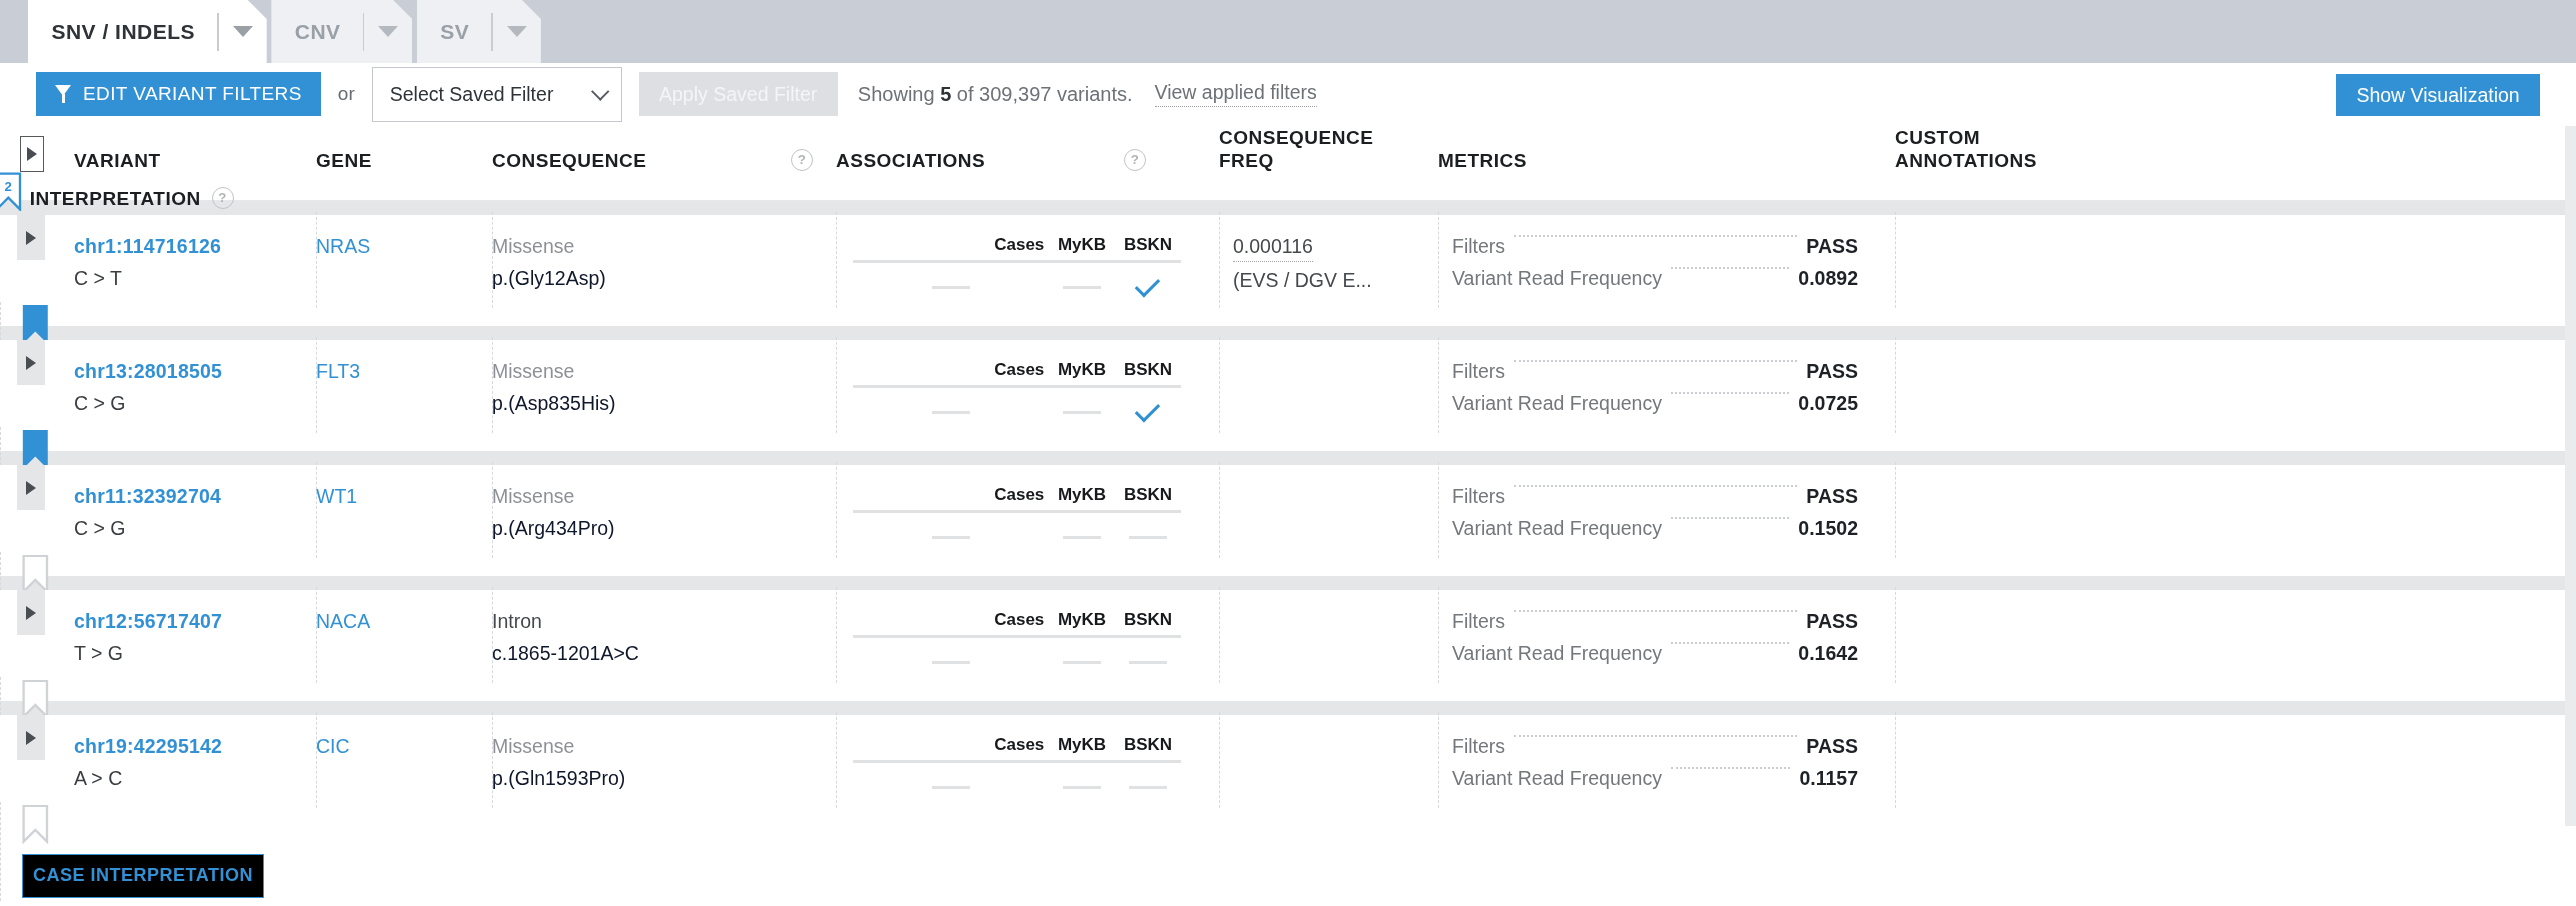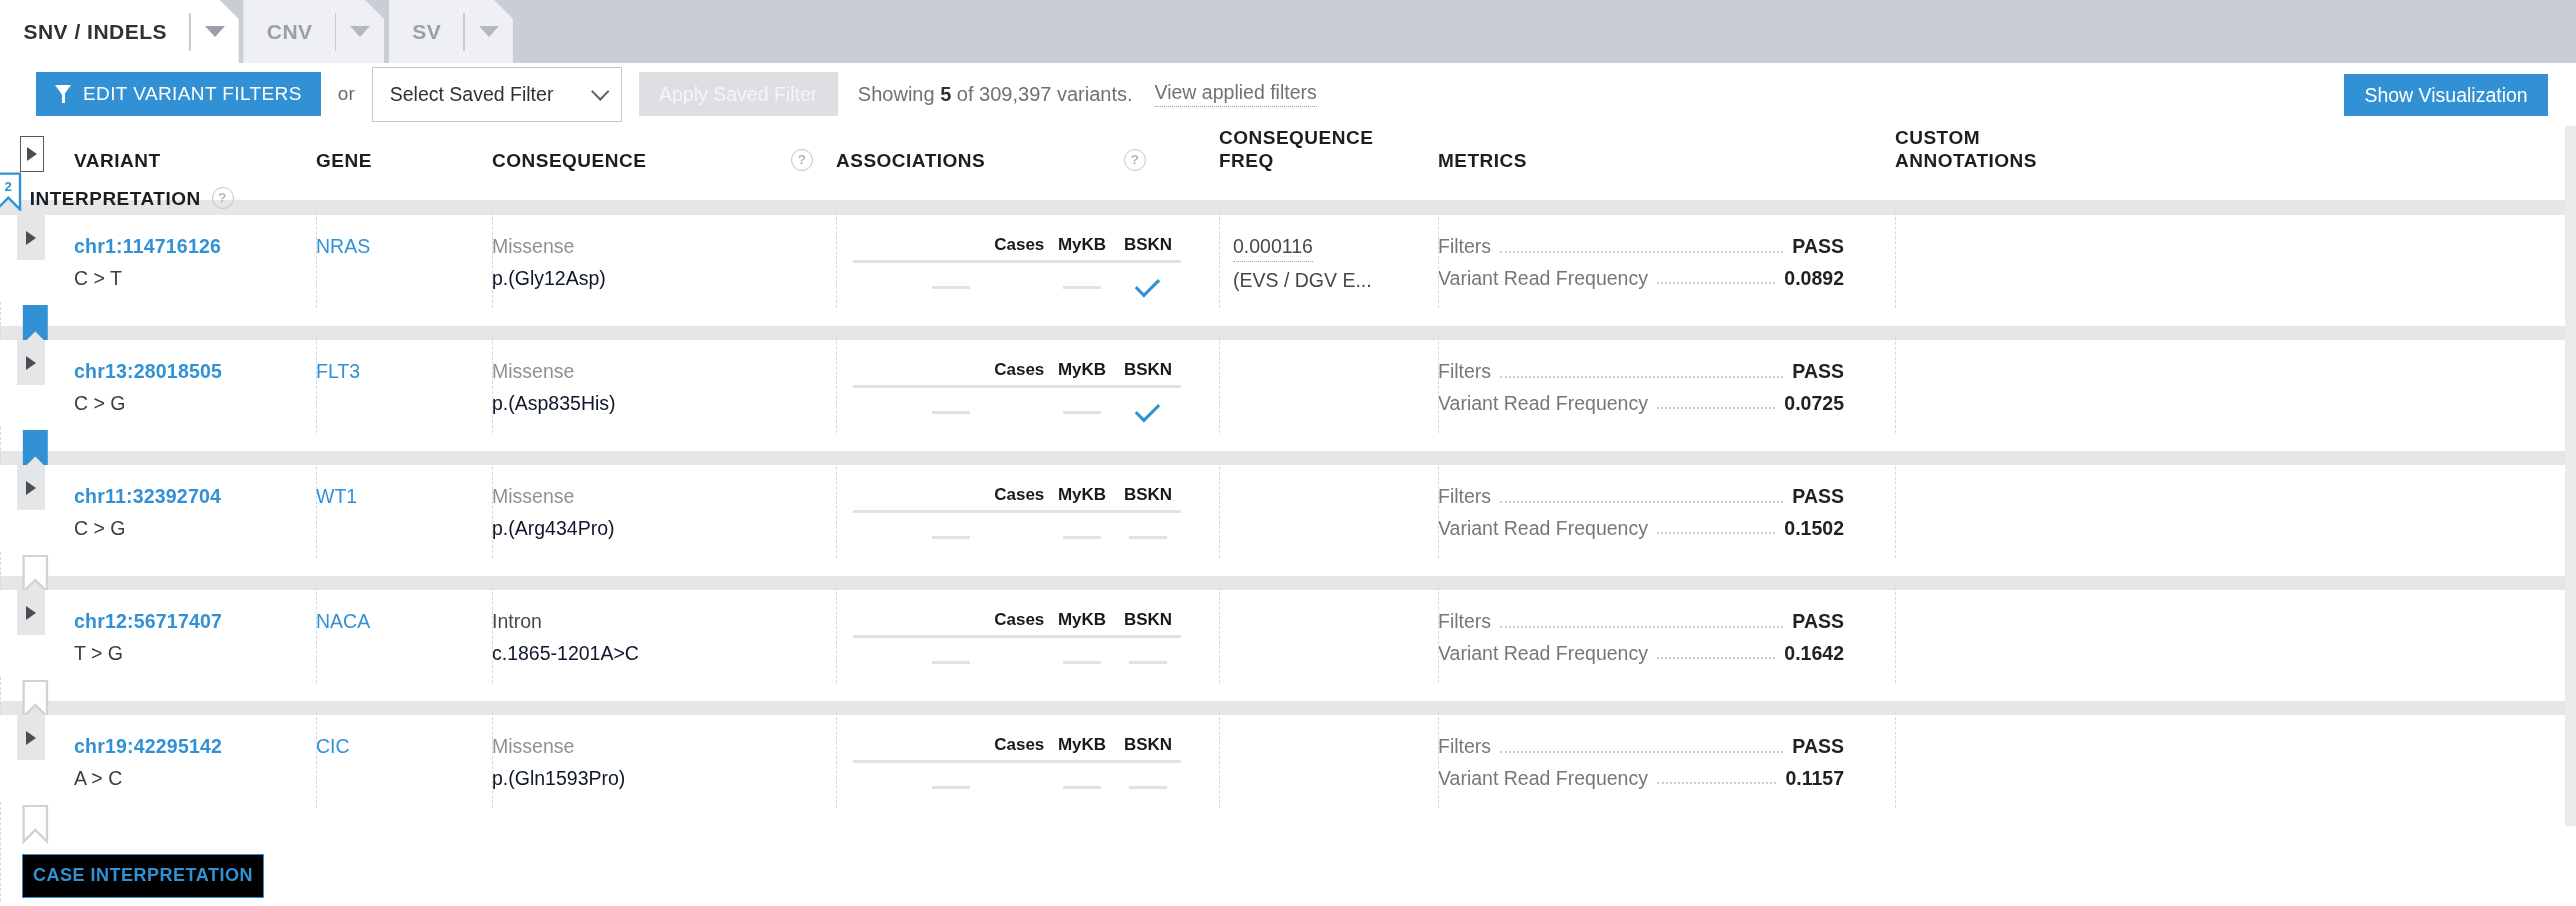--- a/index.html
+++ b/index.html
@@ -10,20 +10,21 @@
     overflow: hidden;
   }
 
   
   .tabbar {
     position: relative;
     height: 63px;
     background: #c9ced6;
     display: flex;
     align-items: flex-end;
+    padding-left: 28px;
   }
   .tab {
     position: relative;
     height: 63px;
     display: flex;
     align-items: center;
     background: #eef0f3;
     margin-right: 4.7px;
     padding: 0 0 0 23.4px;
     clip-path: polygon(0 0, calc(100% - 19px) 0, 100% 19px, 100% 100%, 0 100%);
@@ -146,21 +147,21 @@
     margin-left: 22px;
     font-size: 19.5px;
     color: #6d7277;
     border-bottom: 1.6px dotted #9a9ea3;
     padding-bottom: 2.3px;
     cursor: pointer;
     white-space: nowrap;
   }
   .btn-show-viz {
     position: absolute;
-    right: 28px;
+    right: 36px;
     top: 11px;
     background: #3291d4;
     color: #ffffff;
     border: none;
     height: 42px;
     padding: 0 20.3px;
     font-size: 19.5px;
     font-family: "Liberation Sans", sans-serif;
     cursor: pointer;
   }
@@ -344,22 +345,23 @@
     cursor: pointer;
   }
   .popfreq-src {
     font-size: 19.5px;
     color: #45494d;
     margin-top: 7px;
   }
 
   .metric-line {
     display: flex;
-    align-items: flex-end;
+    align-items: flex-start;
     width: 406px;
+    margin-left: 14px;
     font-size: 19.5px;
   }
   .metric-line + .metric-line { margin-top: 8.6px; }
   .metric-key { color: #74787c; white-space: nowrap; }
   .metric-dots {
     flex: 1;
     border-bottom: 2.3px dotted #c9cdd1;
     margin: 0 9.4px 5.5px 9.4px;
     min-width: 15.6px;
   }

